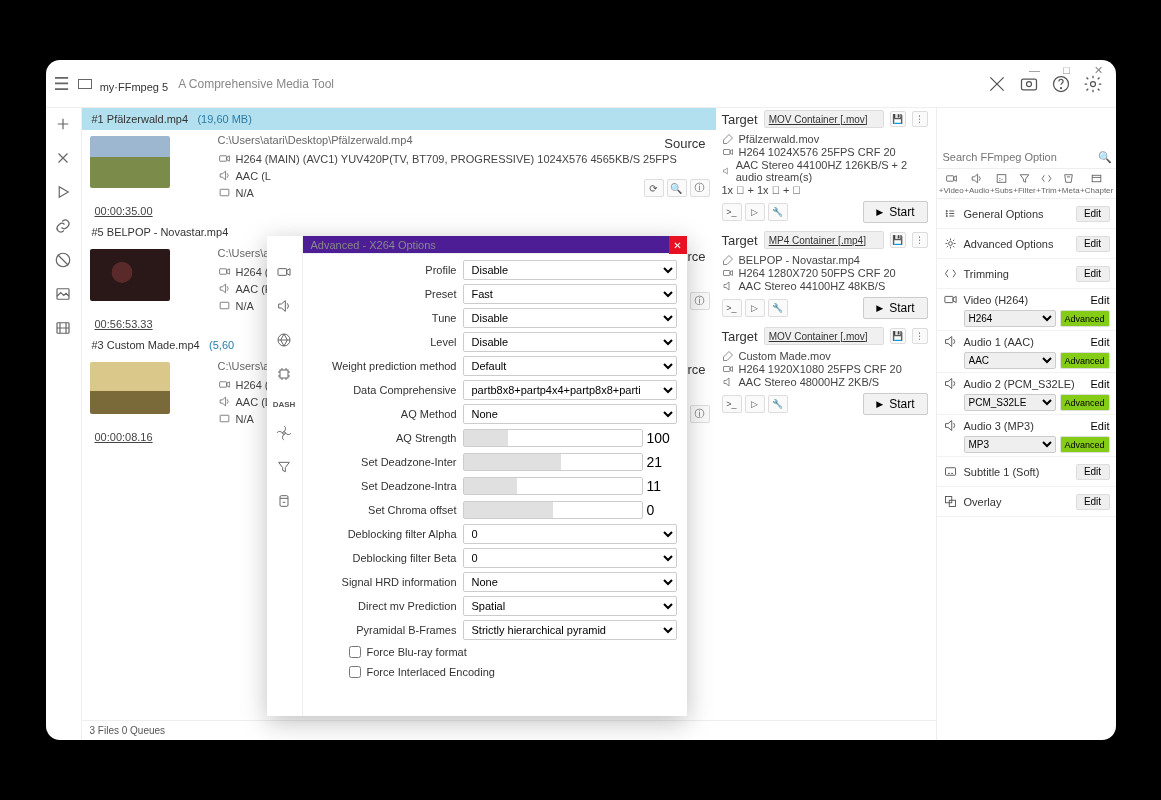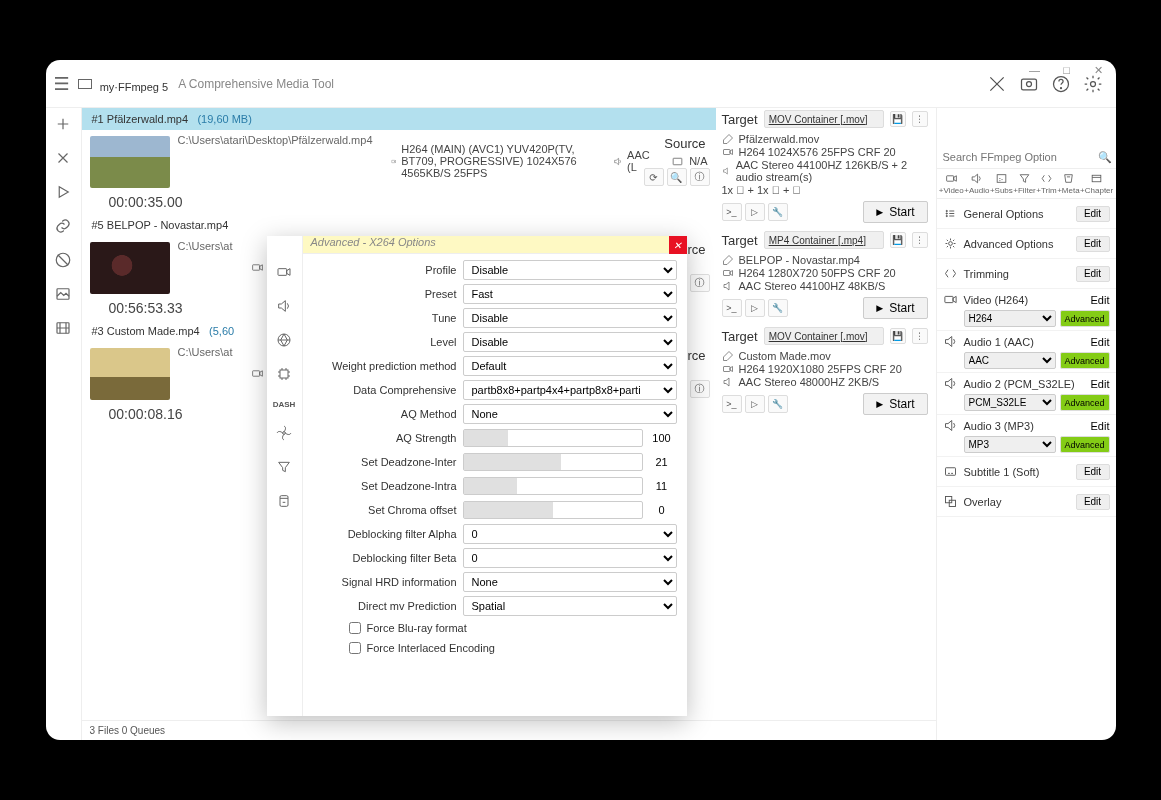--- a/index.html
+++ b/index.html
@@ -27,25 +27,25 @@
 
 .filehdr{height:22px;display:flex;align-items:center;padding:0 10px;font-size:12px;color:#333;}
 .filehdr.sel{background:#B3E0EE;}
 .filehdr .fn{font-weight:500;}
 .filehdr .sz{color:#2a7ca8;margin-left:6px;}
 .filebody{display:flex;padding:4px 8px;gap:8px;position:relative;}
 .thumb{width:80px;height:52px;border-radius:2px;background:#8a9d6f;flex-shrink:0;margin-top:2px;}
 .t1{background:linear-gradient(#9db7d0 40%,#7b8b4a 40%);}
 .t2{background:radial-gradient(circle at 40% 45%,#5a2a2a 18%,#2a1818 19%);}
 .t3{background:linear-gradient(#dac78a 55%,#7a6a3a 55%);}
-.finfo{flex:1;display:flex;flex-direction:row;gap:18px;font-size:11px;color:#444;}
+.finfo{flex:1;display:flex;flex-direction:column;gap:4px;font-size:11px;color:#444;margin-left:40px;}
 .finfo .path{color:#666;margin-bottom:2px;}
 .finfo .line{display:flex;align-items:center;gap:5px;}
 .finfo .line svg{width:13px;height:13px;stroke:#666;fill:none;stroke-width:1.5;}
-.dur{font-size:14px;color:#444;margin:2px 0 4px 27px;}
+.dur{font-size:11px;color:#444;margin:2px 0 4px 13px;text-decoration:underline;}
 .srclbl{position:absolute;right:10px;top:6px;font-size:13px;color:#333;}
 .srcbtns{position:absolute;right:6px;bottom:6px;display:flex;gap:3px;}
 .srcbtns span{width:20px;height:18px;border:1px solid #ddd;border-radius:2px;background:#fafafa;display:flex;align-items:center;justify-content:center;font-size:10px;color:#555;cursor:pointer;}
 
 .targets{width:220px;display:flex;flex-direction:column;gap:4px;padding-right:2px;}
 .tgt{border:0;}
 .tgthdr{height:22px;display:flex;align-items:center;gap:6px;padding:0 6px;}
 .tgthdr .tl{font-size:13px;color:#333;}
 .tgthdr .tsel{flex:1;height:18px;background:#f0f0f0;border:1px solid #ddd;border-radius:2px;font-size:10px;padding:0 4px;display:flex;align-items:center;color:#333;text-decoration:underline;}
 .tgthdr .tbtn{width:16px;height:16px;border:1px solid #ddd;border-radius:2px;background:#fafafa;display:flex;align-items:center;justify-content:center;font-size:9px;color:#555;cursor:pointer;}
@@ -80,31 +80,31 @@
 .right .streamrow .bot .adv{width:50px;height:17px;background:#84cc16;border:1px solid #ddd;border-radius:2px;font-size:9px;display:flex;align-items:center;justify-content:center;cursor:pointer;}
 .right .streamrow svg{width:15px;height:15px;stroke:#555;fill:none;stroke-width:1.5;flex-shrink:0;}
 
 .status{height:20px;border-top:1px solid #eee;display:flex;align-items:center;padding:0 8px;font-size:10px;color:#555;}
 
 .modal{position:absolute;left:185px;top:128px;width:420px;height:480px;background:#fff;box-shadow:0 6px 24px rgba(0,0,0,.25);display:flex;}
 .modal .mside{width:36px;border-right:1px solid #eee;display:flex;flex-direction:column;align-items:center;padding-top:28px;gap:16px;}
 .modal .mside svg{width:16px;height:16px;stroke:#666;fill:none;stroke-width:1.5;}
 .modal .mside .dash{font-size:8px;font-weight:700;color:#555;}
 .modal .mmain{flex:1;display:flex;flex-direction:column;}
-.modal .mtitle{height:18px;background:#fef9c3;display:flex;align-items:flex-start;padding:0 8px;font-size:10px;color:#888;border-bottom:1px solid #eee;position:relative;font-style:italic;}
+.modal .mtitle{height:18px;background:#4c1d95;display:flex;align-items:center;padding:0 8px;font-size:10px;color:#888;border-bottom:1px solid #eee;position:relative;}
 .modal .mclose{position:absolute;right:0;top:0;width:18px;height:18px;background:#E81123;color:#fff;display:flex;align-items:center;justify-content:center;font-size:10px;cursor:pointer;}
 .modal .mform{flex:1;overflow-y:auto;padding:4px 10px 4px 4px;}
 .frow{display:flex;align-items:center;height:24px;gap:6px;}
 .frow label{width:150px;text-align:right;font-size:11px;color:#333;}
 .frow .fctrl{flex:1;}
 .frow select,.frow input[type=text]{width:100%;height:20px;border:1px solid #ccc;border-radius:2px;font-size:11px;padding:0 4px;background:#fff;}
 .frow .slider{flex:1;display:flex;align-items:center;gap:4px;}
 .frow .slider .bar{flex:1;height:18px;border:1px solid #ccc;border-radius:2px;position:relative;background:#fff;}
 .frow .slider .fill{position:absolute;left:0;top:0;bottom:0;background:#e0e0e0;}
-.frow .slider .val{width:30px;text-align:center;font-size:11px;}
+.frow .slider .val{width:30px;text-align:left;font-size:14px;}
 .crow{display:flex;align-items:center;height:20px;gap:6px;padding-left:42px;}
 .crow input{width:12px;height:12px;}
 .crow label{font-size:11px;color:#333;}
 </style>
 </head>
 <body>
 
 <div class="window">
   <div class="winctrl">
     <span>—</span>
@@ -516,20 +516,24 @@
                 <div class="fctrl"><select><option>0</option></select></div>
               </div>
               <div class="frow">
                 <label>Signal HRD information</label>
                 <div class="fctrl"><select><option>None</option></select></div>
               </div>
               <div class="frow">
                 <label>Direct mv Prediction</label>
                 <div class="fctrl"><select><option>Spatial</option></select></div>
               </div>
+              <div class="frow">
+                <label>Pyramidal B-Frames</label>
+                <div class="fctrl"><select><option>Strictly hierarchical pyramid</option></select></div>
+              </div>
               <div class="crow">
                 <input type="checkbox" style="">
                 <label>Force Blu-ray format</label>
               </div>
               <div class="crow">
                 <input type="checkbox" style="">
                 <label>Force Interlaced Encoding</label>
               </div>
             </div>
         </div>

